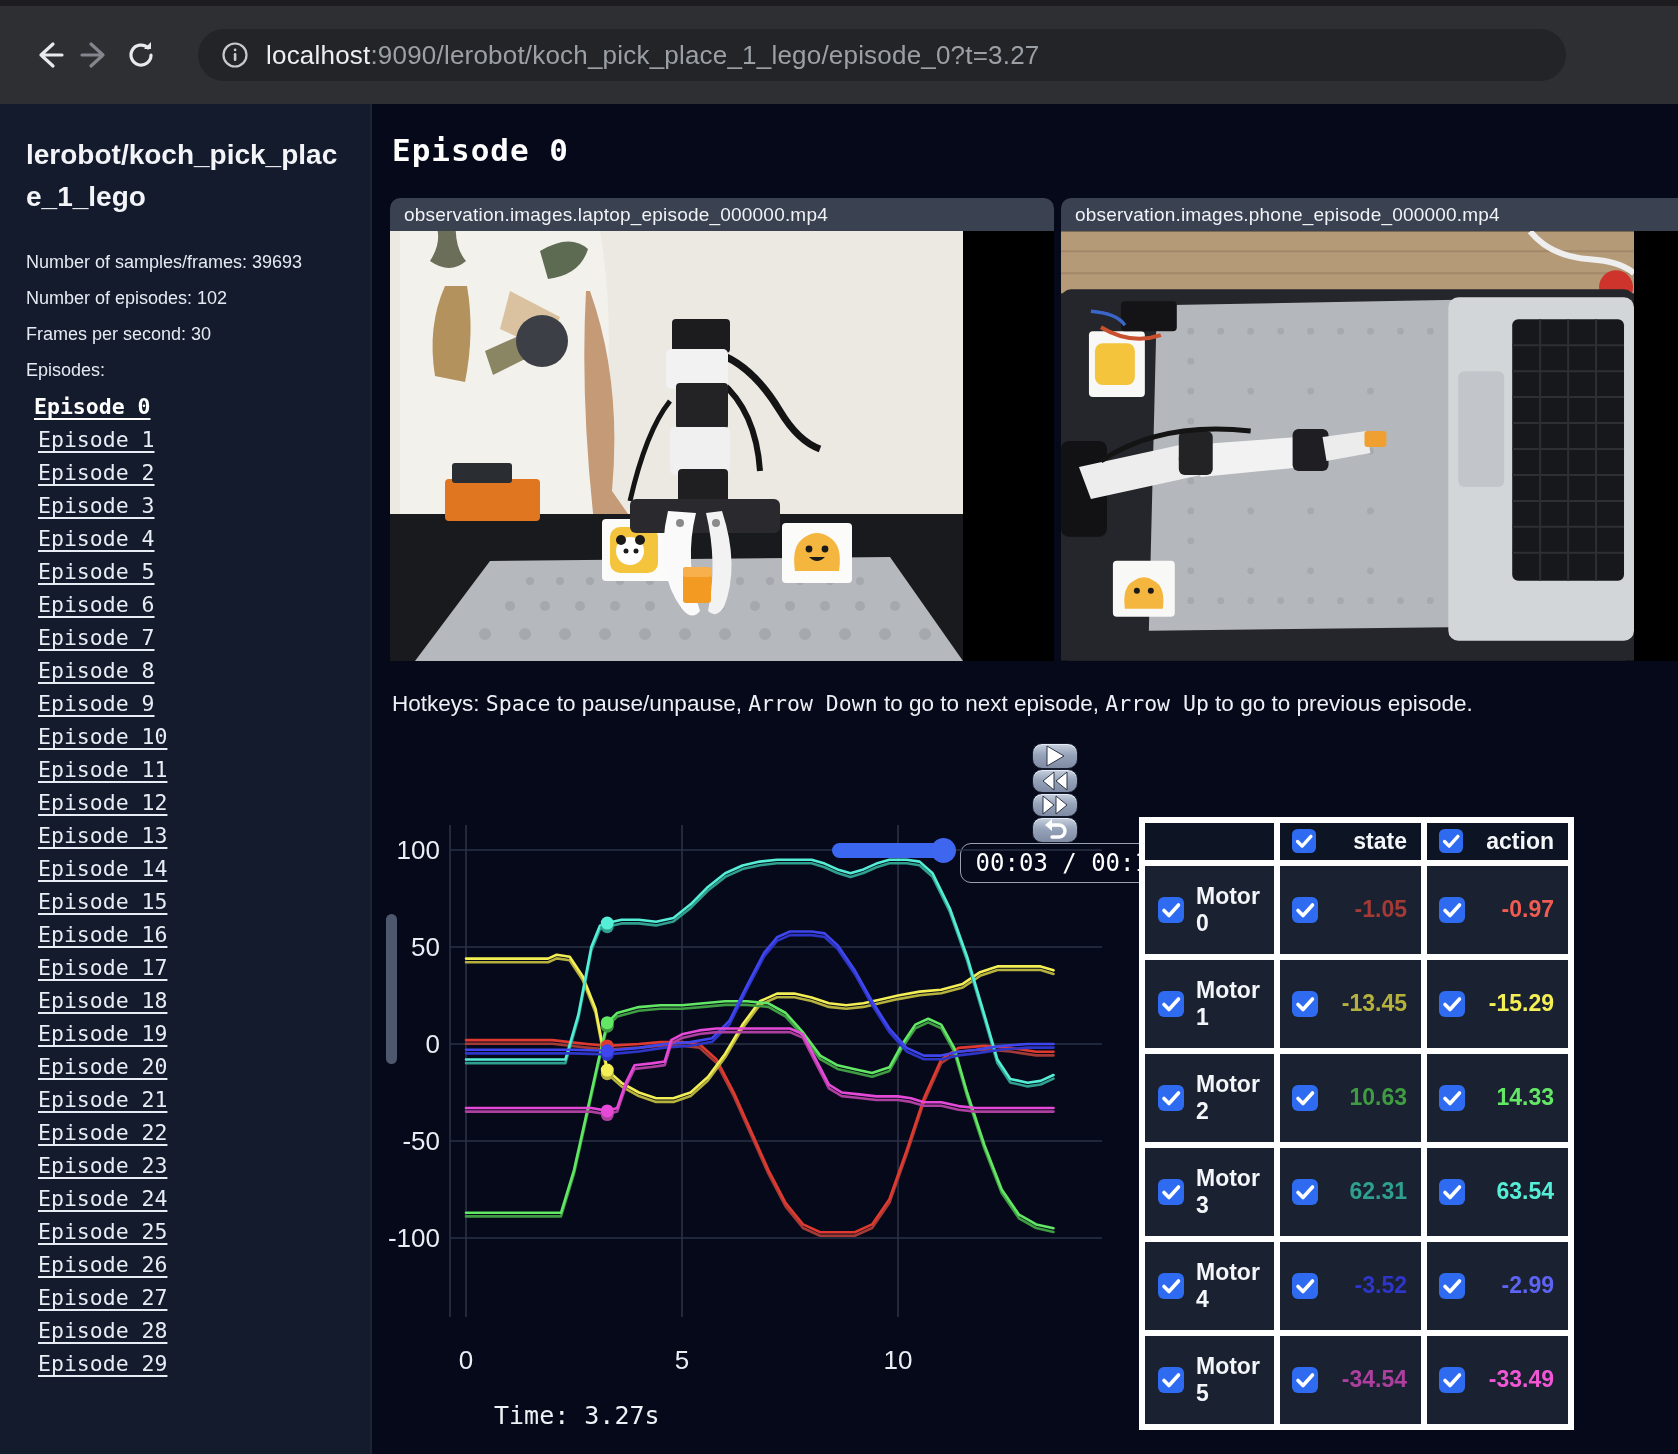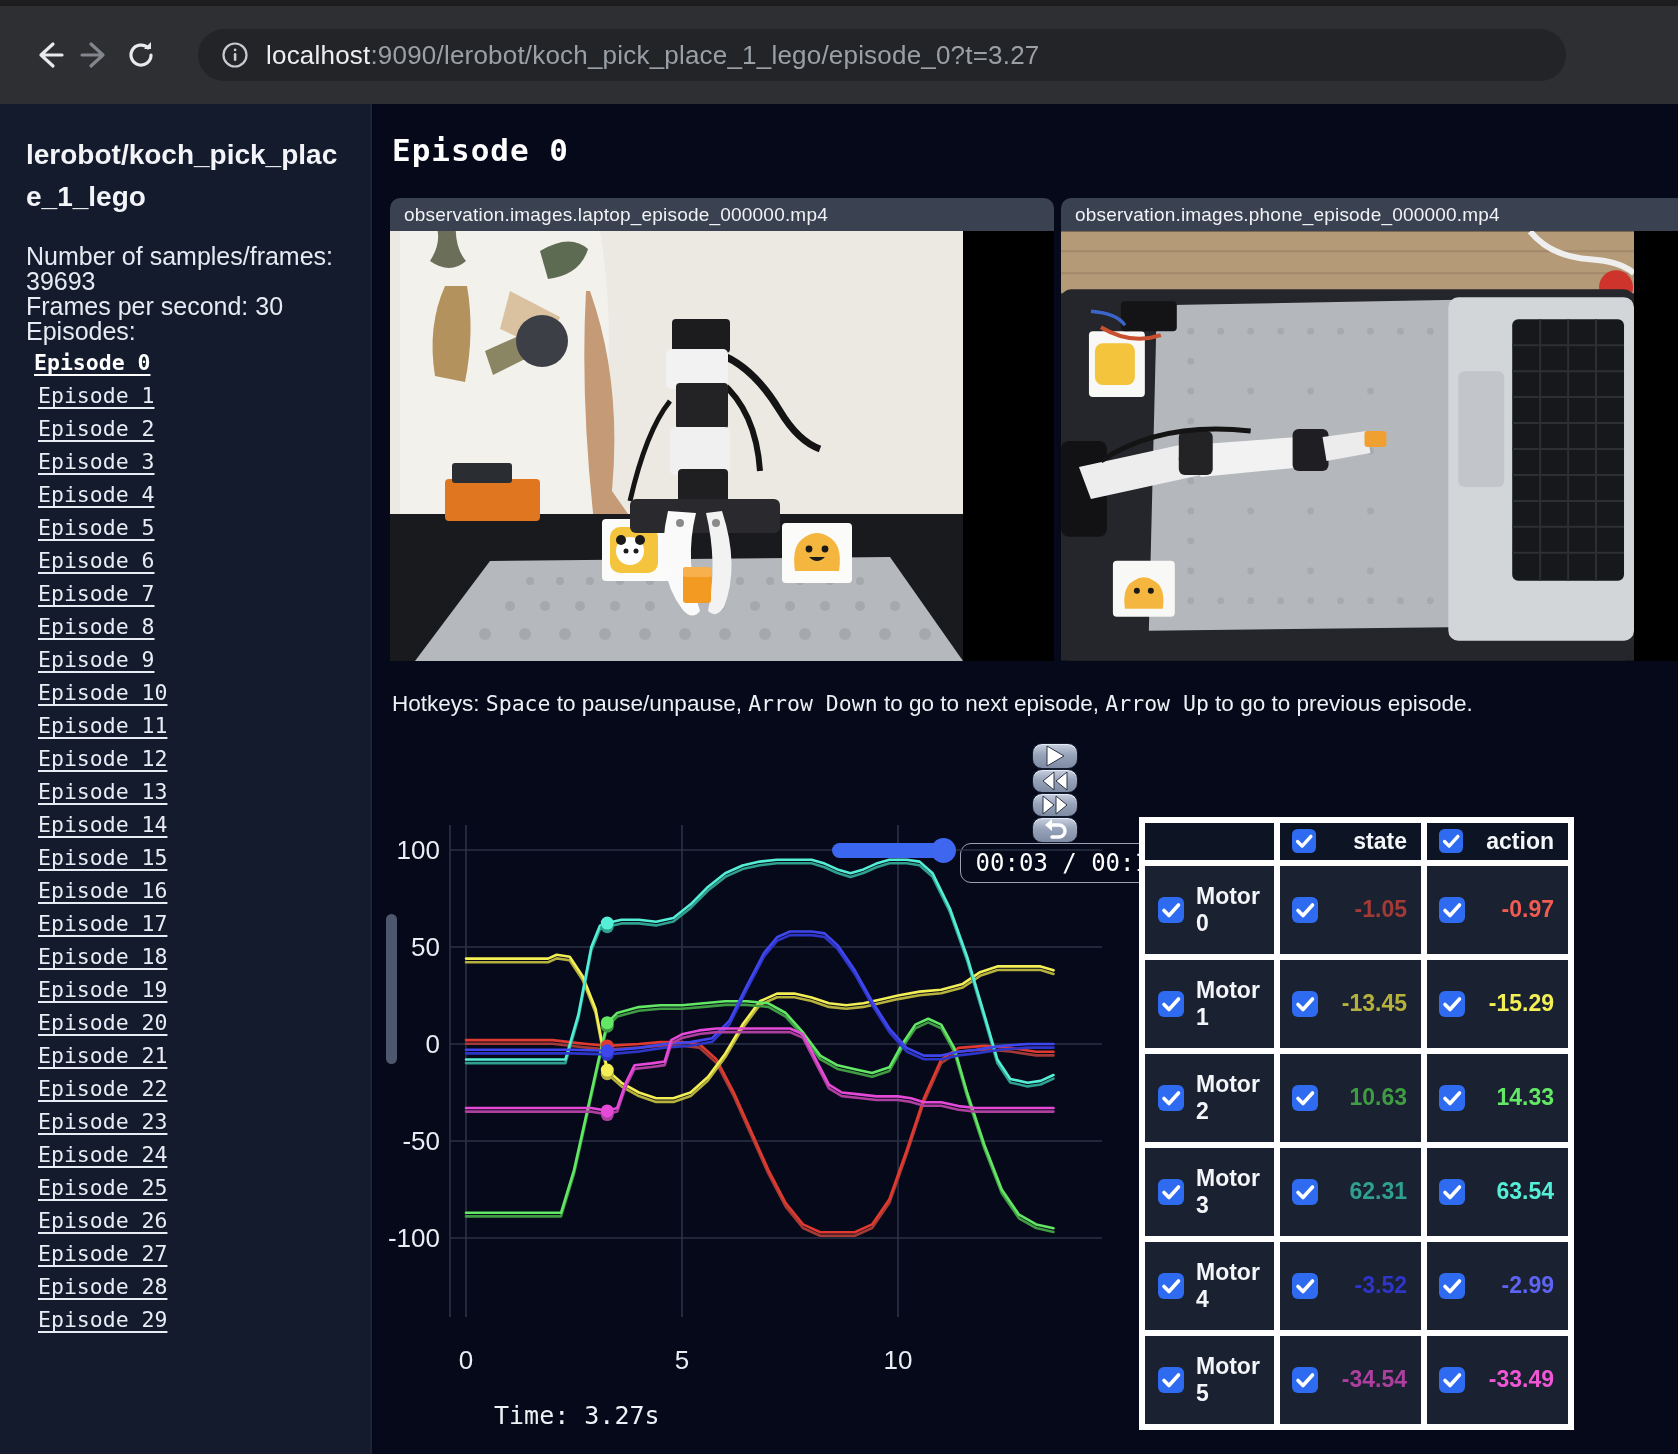--- a/index.html
+++ b/index.html
@@ -13,21 +13,21 @@
   .url-text { font-size:26px; color:#9aa0a6; letter-spacing:.2px; white-space:nowrap; }
   .url-text .host { color:#eceef1; }
 
   
   .page { display:flex; height:1369px; }
   .sidebar { width:372px; background:#141b2d; border-right:2px solid #1c2436; padding:30px 26px 8px 26px; overflow:hidden; flex:0 0 auto;}
   .main { flex:1; padding:14px 0 0 10px; position:relative; }
 
   
   .ds-title { color:#f2f4f8; font-size:28px; font-weight:bold; line-height:42px; word-break:break-all; }
-  .ds-stats { margin-top:26px; color:#e6eaf2; font-size:25px; line-height:25px; }
+  .ds-stats { margin-top:26px; color:#e6eaf2; font-size:18px; line-height:36px; }
   .ep-list { margin-top:2px; padding-left:12px; }
   .ep-link { display:block; color:#e8ecf4; font-family:"DejaVu Sans Mono", monospace; font-size:21.5px; line-height:33px; text-decoration:underline; text-underline-offset:4px; cursor:pointer; white-space:nowrap;}
   .ep-link.active { font-weight:bold; color:#ffffff; margin-left:-4px; }
 
   .scroll-thumb { position:absolute; left:14px; top:810px; width:11px; height:150px; border-radius:6px; background:#4d586e; }
 
   
   .page-title { color:#ffffff; font-family:"DejaVu Sans Mono", monospace; font-weight:bold; font-size:31px; margin:14px 0 0 10px; letter-spacing:1px;}
   .videos { display:flex; gap:7px; margin:30px 0 0 8px; }
   .video-card { width:664px; border-radius:10px 10px 0 0; overflow:hidden; background:#000; }
@@ -95,20 +95,21 @@
     <div class="url-text"><span class="host">localhost</span><span>:9090/lerobot/koch_pick_place_1_lego/episode_0?t=3.27</span></div>
   </div>
 </div>
 
 <div class="page">
 
   <div class="sidebar">
     <div class="ds-title">lerobot/koch_pick_place_1_lego</div>
     <div class="ds-stats">
       <div>Number of samples/frames: 39693</div>
+      <div>Number of episodes: 102</div>
       <div>Frames per second: 30</div>
       <div>Episodes:</div>
     </div>
     <div class="ep-list" id="ep-list">
         <a class="ep-link active">Episode 0</a>
         <a class="ep-link">Episode 1</a>
         <a class="ep-link">Episode 2</a>
         <a class="ep-link">Episode 3</a>
         <a class="ep-link">Episode 4</a>
         <a class="ep-link">Episode 5</a>

